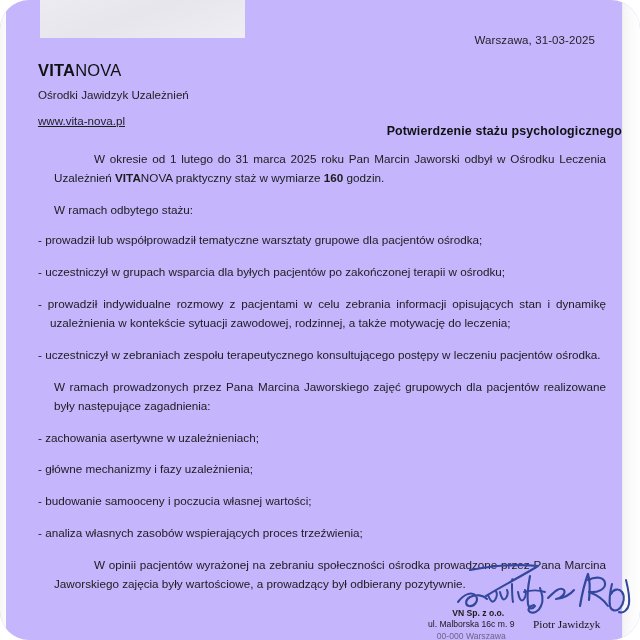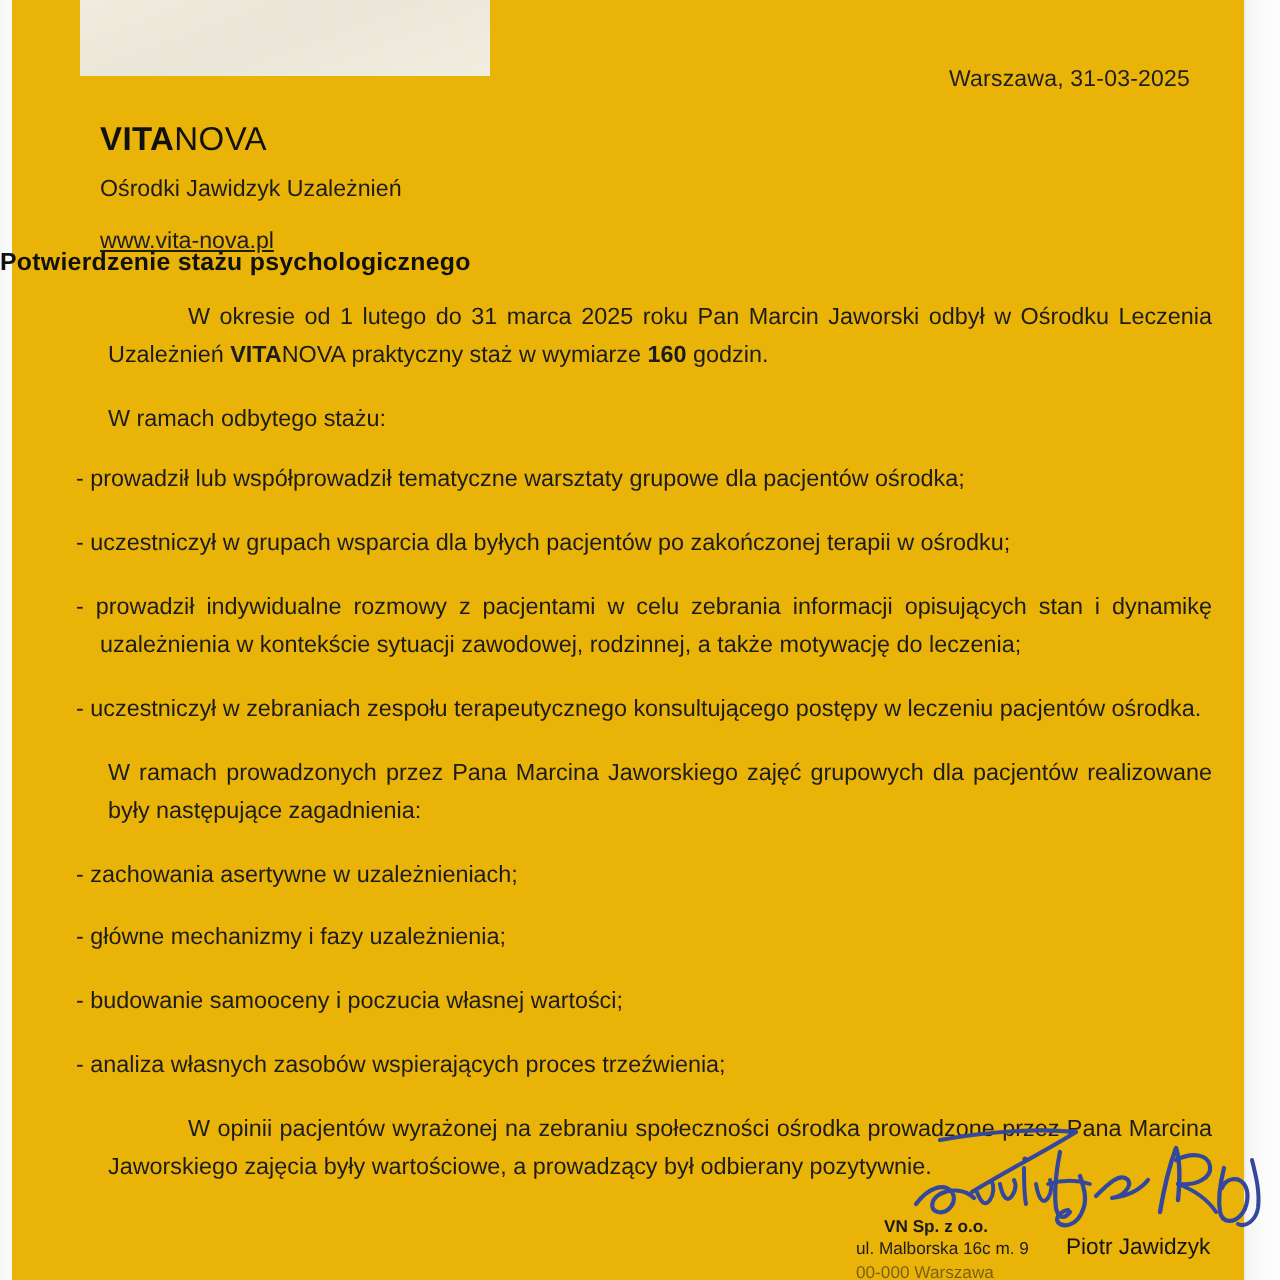--- a/index.html
+++ b/index.html
@@ -13,22 +13,23 @@
     background: #ffffff;
     font-family: "Liberation Sans", sans-serif;
     overflow: hidden;
     position: relative;
   }
 
   
   #page {
     position: absolute;
     inset: 0;
-    background: #eab308;
+    background: #c4b5fd;
     overflow: hidden;
+    border-radius: 29px;
   }
 
   
   .scan-edge-right {
     position: absolute;
     top: 0;
     bottom: 0;
     left: 622px;
     width: 18px;
     background: linear-gradient(to right, #f4f4f4 0%, #fafafa 40%, #ffffff 100%);
@@ -59,21 +60,21 @@
     top: 34px;
     right: 45px;
     font-size: 11.5px;
     color: #1f1f1f;
     letter-spacing: .1px;
     white-space: nowrap;
   }
 
   .letterhead {
     position: absolute;
-    left: 50px;
+    left: 38px;
     top: 58px;
     line-height: 1.55;
   }
   .brand {
     font-size: 16.5px;
     color: #111111;
     letter-spacing: .2px;
   }
   .brand .b-strong { font-weight: bold; }
   .brand .b-light  { font-weight: normal; }
@@ -89,21 +90,21 @@
     margin-top: 8px;
     text-decoration: underline;
     display: inline-block;
   }
 
   .doc-title {
     position: absolute;
     top: 124px;
     left: 0;
     width: 622px;
-    text-align: left;
+    text-align: right;
     font-size: 12.4px;
     font-weight: bold;
     color: #111111;
     letter-spacing: .15px;
   }
 
   .body-wrap {
     position: absolute;
     left: 38px;
     top: 150px;
@@ -130,20 +131,21 @@
     text-align-last: left;
   }
 
   
   .sig-zone {
     position: absolute;
     left: 0;
     top: 560px;
     width: 640px;
     height: 80px;
+    text-align: center;
   }
   .signature {
     position: absolute;
     left: 452px;
     top: 2px;
     width: 185px;
     height: 62px;
     pointer-events: none;
   }
   .stamp {
@@ -158,20 +160,21 @@
   .stamp .s1 { font-weight: bold; padding-left: 14px; }
   .stamp .s3 { opacity: .55; }
 
   .signer-name {
     position: absolute;
     left: 533px;
     top: 58px;
     font-size: 11.3px;
     color: #141414;
     white-space: nowrap;
+    font-family: Liberation Serif, serif;
   }
 </style>
 </head>
 <body>
 
 <div id="page">
 
   <div class="scan-edge-left"></div>
   <div class="scan-edge-right"></div>
 

